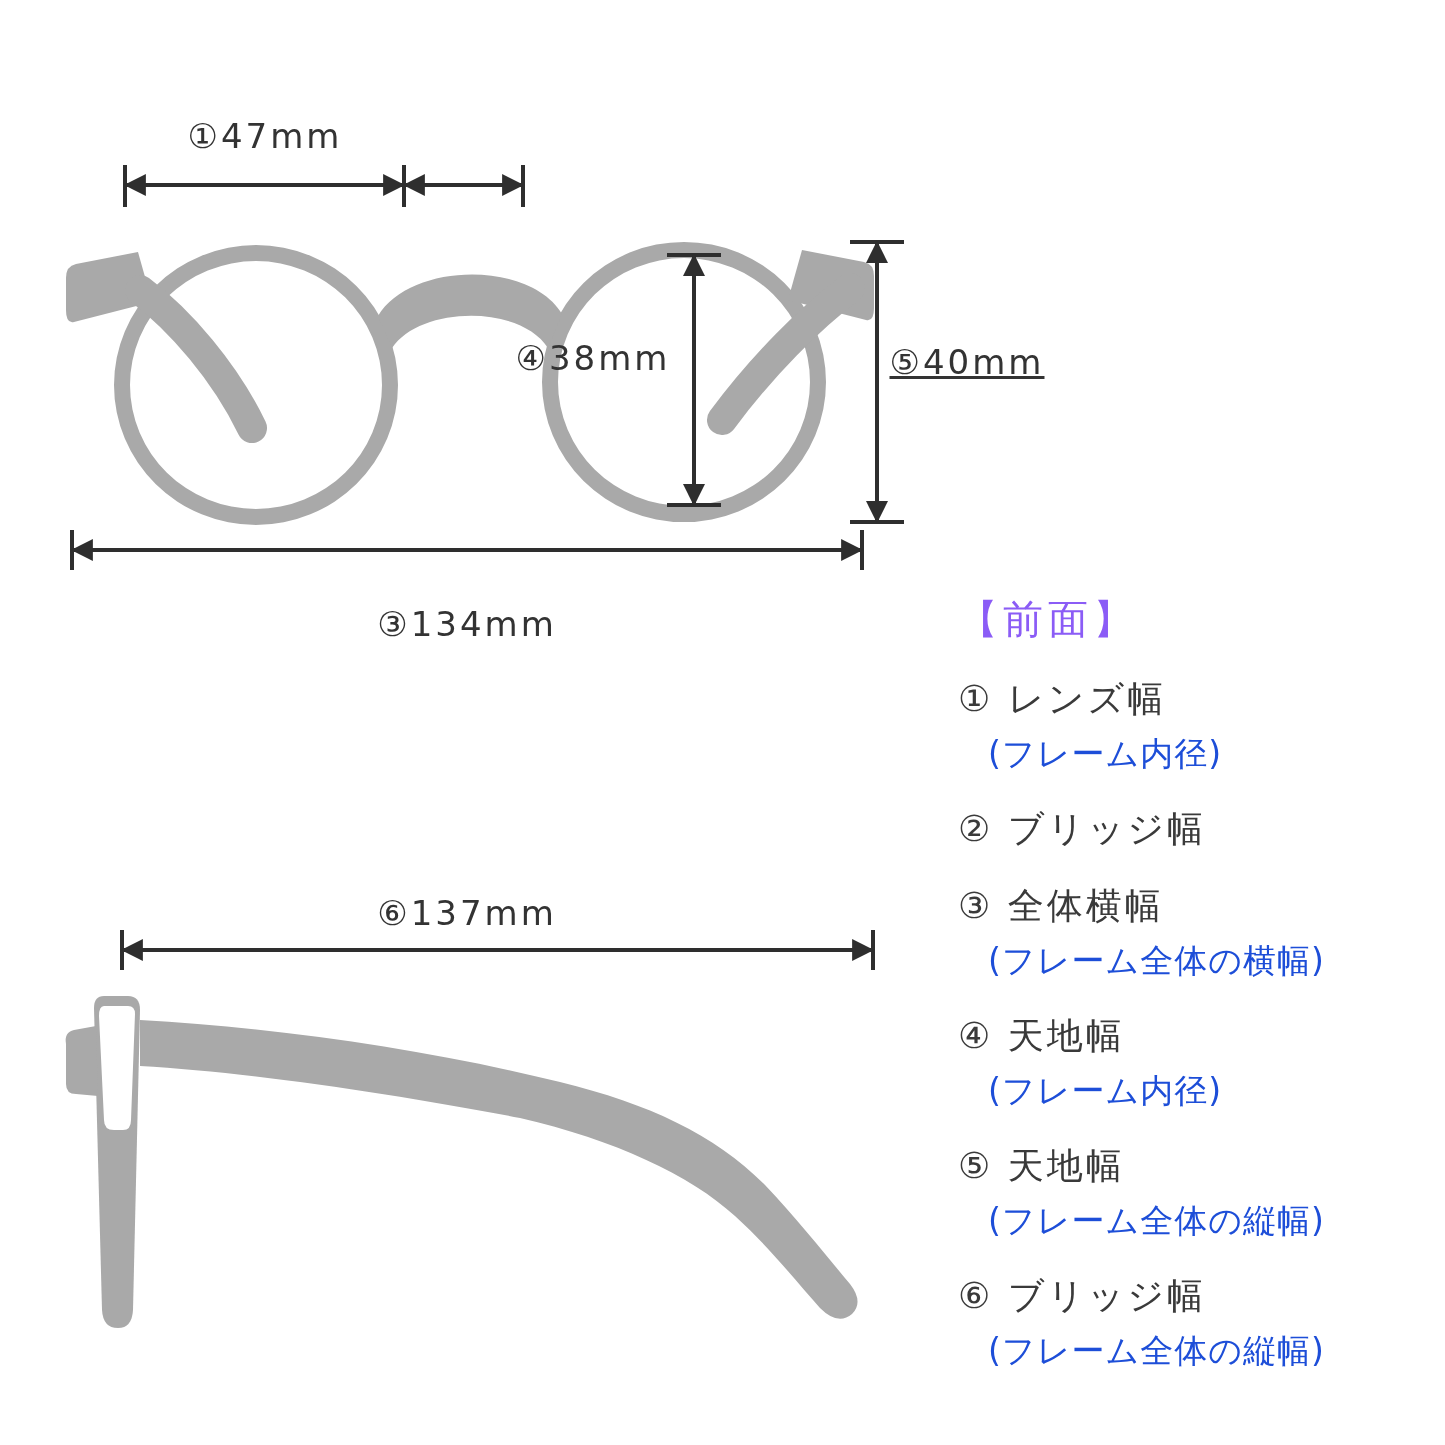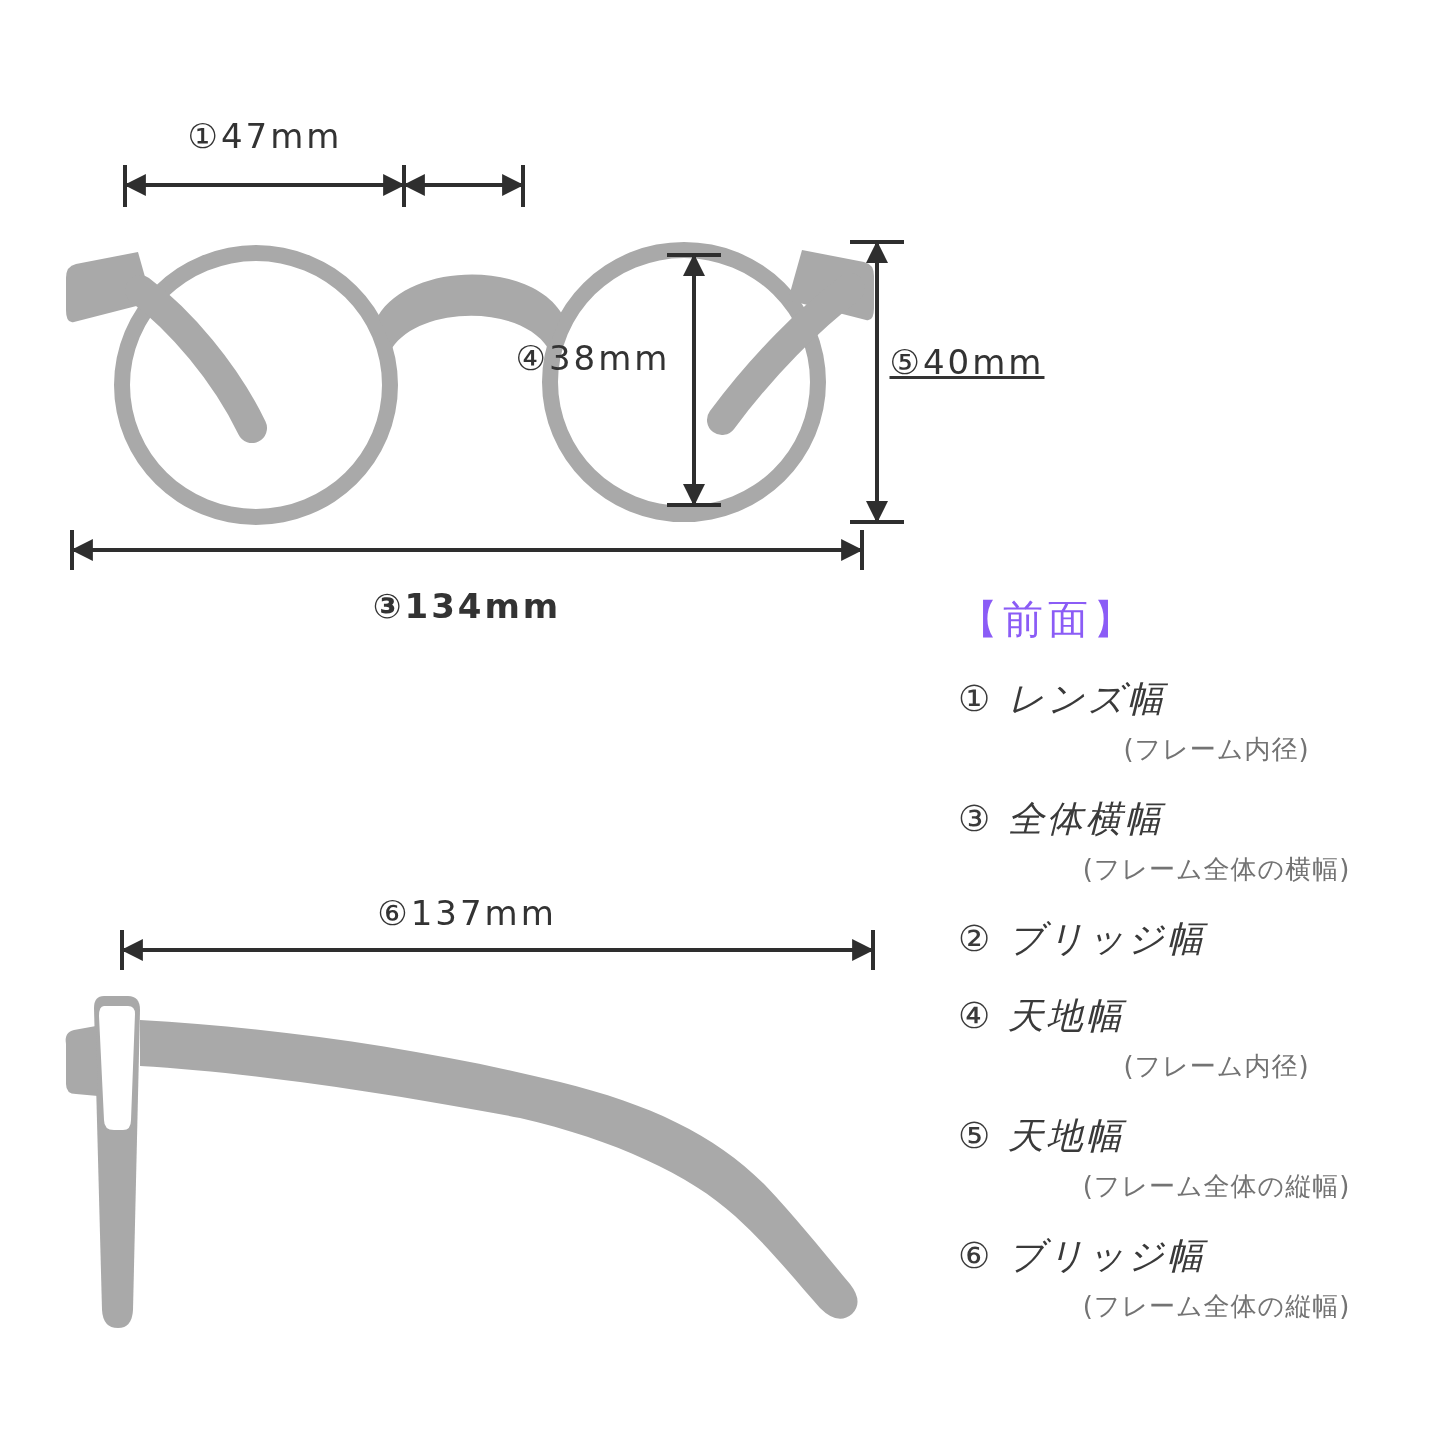--- a/index.html
+++ b/index.html
@@ -35,29 +35,27 @@
     font-size: 40px;
     letter-spacing: 5px;
     color: #8b5cf6;
   }
   .legend-title.side { margin-top: 42px; }
   .legend-item { margin-top: 28px; }
   .legend-label {
     font-size: 36px;
     letter-spacing: 3px;
     color: #3a3a3a;
-    font-style: italic;
   }
   .legend-note {
-    font-size: 26px;
+    font-size: 33px;
     letter-spacing: 1px;
-    color: #737373;
+    color: #1d4ed8;
     padding-left: 30px;
     margin-top: 8px;
-    text-align: center;
   }
 </style>
 </head>
 <body>
 
 <div class="canvas">
 
   <svg class="art" viewBox="0 0 1445 1445" xmlns="http://www.w3.org/2000/svg">
     <defs>
       <marker id="arrow" viewBox="0 0 10 10" refX="9.5" refY="5" markerWidth="5.5" markerHeight="5.5" orient="auto-start-reverse">
@@ -113,40 +111,40 @@
       <path d="M125 185 H404" marker-start="url(#arrow)" marker-end="url(#arrow)"></path>
       <path d="M404 185 H523" marker-start="url(#arrow)" marker-end="url(#arrow)"></path>
       <path d="M72 550 H862" marker-start="url(#arrow)" marker-end="url(#arrow)"></path>
       <path d="M694 255 V505" marker-start="url(#arrow)" marker-end="url(#arrow)"></path>
       <path d="M877 242 V522" marker-start="url(#arrow)" marker-end="url(#arrow)"></path>
       <path d="M122 950 H873" marker-start="url(#arrow)" marker-end="url(#arrow)"></path>
     </g>
   </svg>
 
   <div class="dim-label" style="left:145px; top:116px; width:240px;">①47mm</div>
-  <div class="dim-label" style="left:287px; top:586px; width:360px;font-weight:bold;">③134mm</div>
+  <div class="dim-label" style="left:287px; top:604px; width:360px;">③134mm</div>
   <div class="dim-label" style="left:473px; top:338px; width:240px;">④38mm</div>
   <div class="dim-label" style="left:847px; top:342px; width:240px;text-decoration:underline;">⑤40mm</div>
   <div class="dim-label" style="left:287px; top:893px; width:360px;">⑥137mm</div>
 
   <div class="legend">
     <div class="legend-title">【前面】</div>
 
     <div class="legend-item">
       <div class="legend-label">① レンズ幅</div>
       <div class="legend-note">(フレーム内径)</div>
     </div>
 
     <div class="legend-item">
-      <div class="legend-label">③ 全体横幅</div>
-      <div class="legend-note">(フレーム全体の横幅)</div>
+      <div class="legend-label">② ブリッジ幅</div>
     </div>
 
     <div class="legend-item">
-      <div class="legend-label">② ブリッジ幅</div>
+      <div class="legend-label">③ 全体横幅</div>
+      <div class="legend-note">(フレーム全体の横幅)</div>
     </div>
 
     <div class="legend-item">
       <div class="legend-label">④ 天地幅</div>
       <div class="legend-note">(フレーム内径)</div>
     </div>
 
     <div class="legend-item">
       <div class="legend-label">⑤ 天地幅</div>
       <div class="legend-note">(フレーム全体の縦幅)</div>

